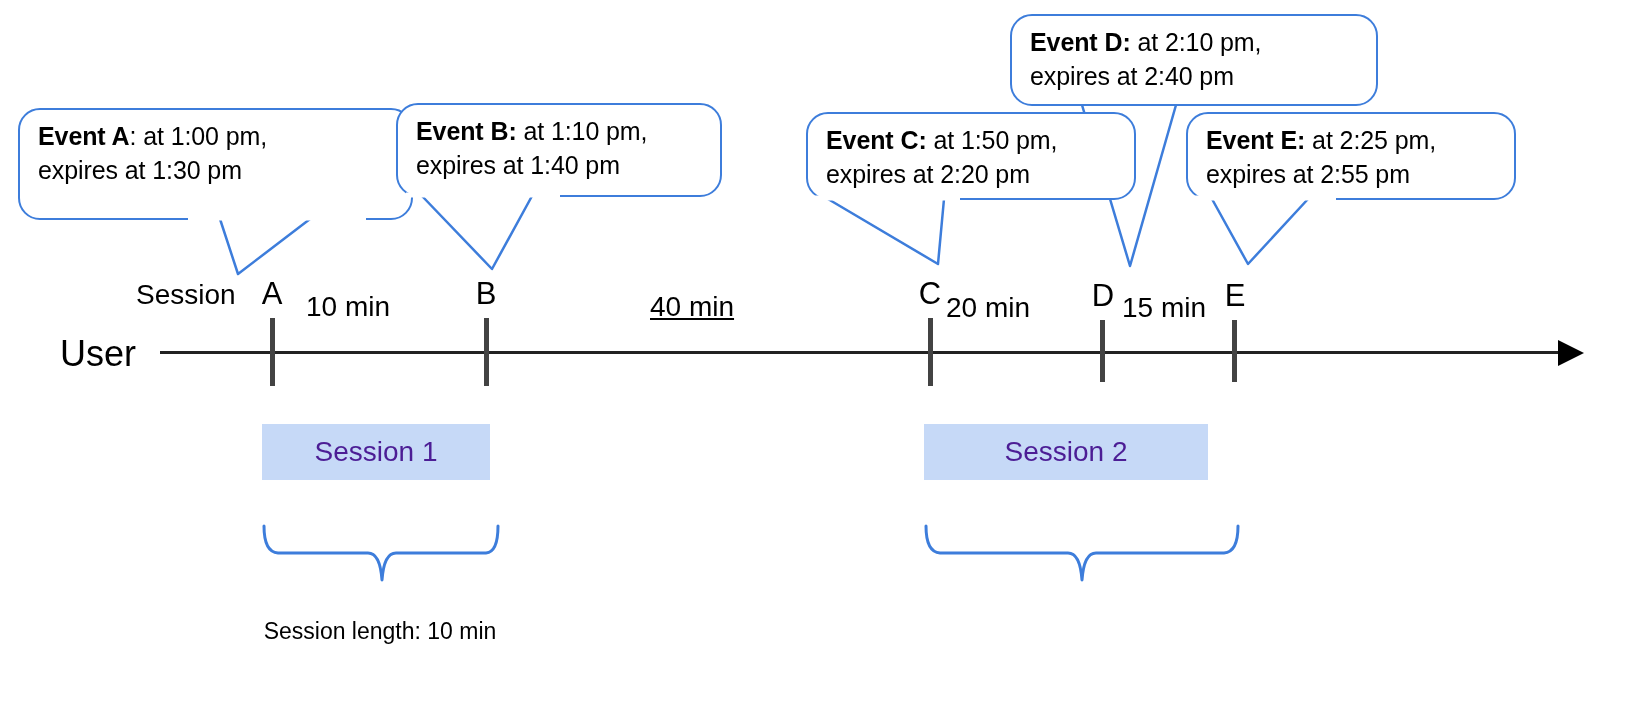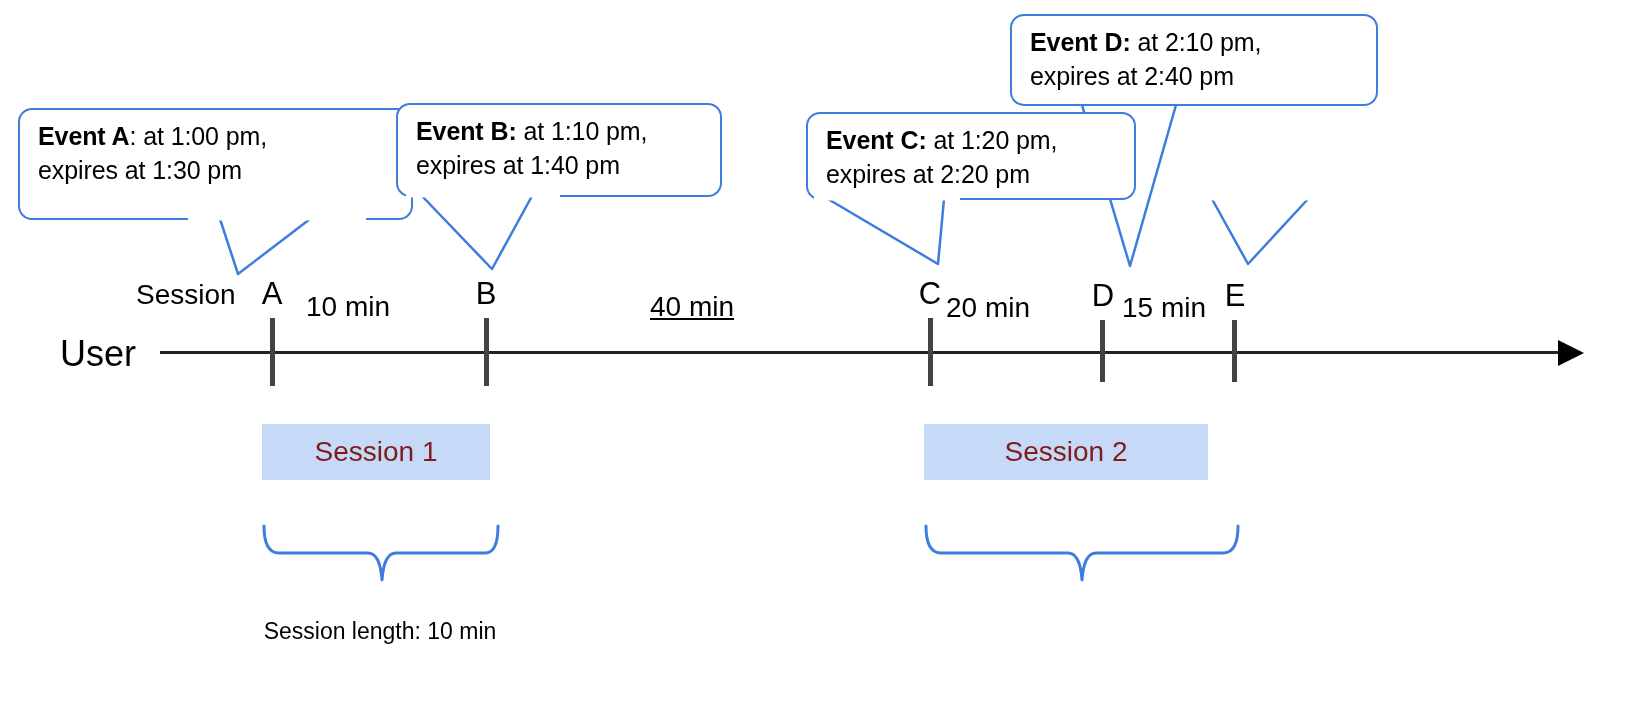--- a/index.html
+++ b/index.html
@@ -1,38 +1,38 @@
 <!DOCTYPE html>
 <html><head>
 <meta charset="utf-8">
 <style>
   html,body{margin:0;padding:0;background:#ffffff;}
   body{font-family:"Liberation Sans","DejaVu Sans",sans-serif;color:#000;}
   #stage{position:relative;width:1634px;height:702px;overflow:hidden;background:#fff;}
 
   .callout{position:absolute;box-sizing:border-box;border:2.5px solid #3d7ddb;
-           border-radius:14px;background:#fff;padding:10px 16px 10px 18px;
+           border-radius:22px;background:#fff;padding:10px 16px 10px 18px;
            font-size:25px;line-height:1.34;letter-spacing:-0.1px;}
   .callout b{font-weight:bold;}
   .ctail{position:absolute;overflow:visible;}
 
   .axisline{position:absolute;background:#222;height:3px;}
   .arrowhead{position:absolute;width:0;height:0;
              border-top:13px solid transparent;border-bottom:13px solid transparent;
              border-left:26px solid #000;}
   .tick{position:absolute;width:5px;background:#434343;}
 
   .axlabel{position:absolute;white-space:nowrap;}
   .user-label{font-size:36px;}
   .events-label{font-size:28px;}
   .tick-letter{position:absolute;font-size:31px;text-align:center;}
   .gap-label{position:absolute;font-size:28px;white-space:nowrap;text-align:left;}
 
   .session{position:absolute;background:#c6d9f7;display:flex;align-items:center;
-           justify-content:center;font-size:28px;color:#7f1d1d;}
+           justify-content:center;font-size:28px;color:#4c1d95;}
 
   .brace{position:absolute;overflow:visible;}
   .slen{position:absolute;font-size:23px;white-space:nowrap;text-align:center;}
 </style>
 </head>
 <body>
 
 <div id="stage">
 
   <div class="callout" style="left:18px;top:108px;width:395px;height:112px;">
@@ -62,29 +62,35 @@
       <b>Event D:</b><span> at 2:10 pm,</span><br>
       <span>expires at 2:40 pm</span>
     </span>
   </div>
   <svg class="ctail" style="left:1060px;top:102px;width:180px;height:168px;">
     <path d="M 22 3 L 70 164 L 116 3" fill="none" stroke="#3d7ddb" stroke-width="2.5" stroke-linejoin="round"></path>
   </svg>
 
   <div class="callout" style="left:806px;top:112px;width:330px;height:88px;">
     <span>
-      <b>Event C:</b><span> at 1:20 pm,</span><br>
+      <b>Event C:</b><span> at 1:50 pm,</span><br>
       <span>expires at 2:20 pm</span>
     </span>
   </div>
   <svg class="ctail" style="left:810px;top:196px;width:180px;height:80px;">
     <path d="M 18 3 L 128 68 L 134 3" fill="#fff" stroke="#3d7ddb" stroke-width="2.5" stroke-linejoin="round"></path>
     <line x1="4" y1="2" x2="150" y2="2" stroke="#fff" stroke-width="5"></line>
   </svg>
 
+  <div class="callout" style="left:1186px;top:112px;width:330px;height:88px;">
+    <span>
+      <b>Event E:</b><span> at 2:25 pm,</span><br>
+      <span>expires at 2:55 pm</span>
+    </span>
+  </div>
   <svg class="ctail" style="left:1190px;top:196px;width:180px;height:80px;">
     <path d="M 22 3 L 58 68 L 118 3" fill="#fff" stroke="#3d7ddb" stroke-width="2.5" stroke-linejoin="round"></path>
     <line x1="4" y1="2" x2="146" y2="2" stroke="#fff" stroke-width="5"></line>
   </svg>
 
   <div class="axlabel events-label" style="left:136px;top:279px;">Session</div>
 
   <div class="axlabel user-label" style="left:60px;top:333px;">User</div>
 
   <div class="axisline" style="left:160px;top:351px;width:1404px;"></div>

